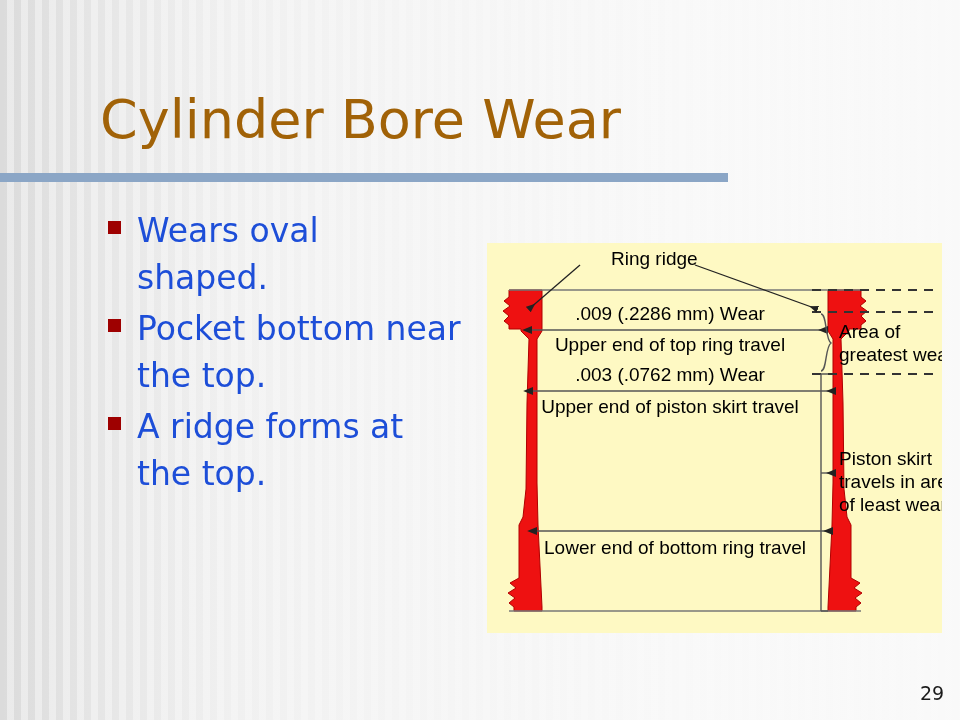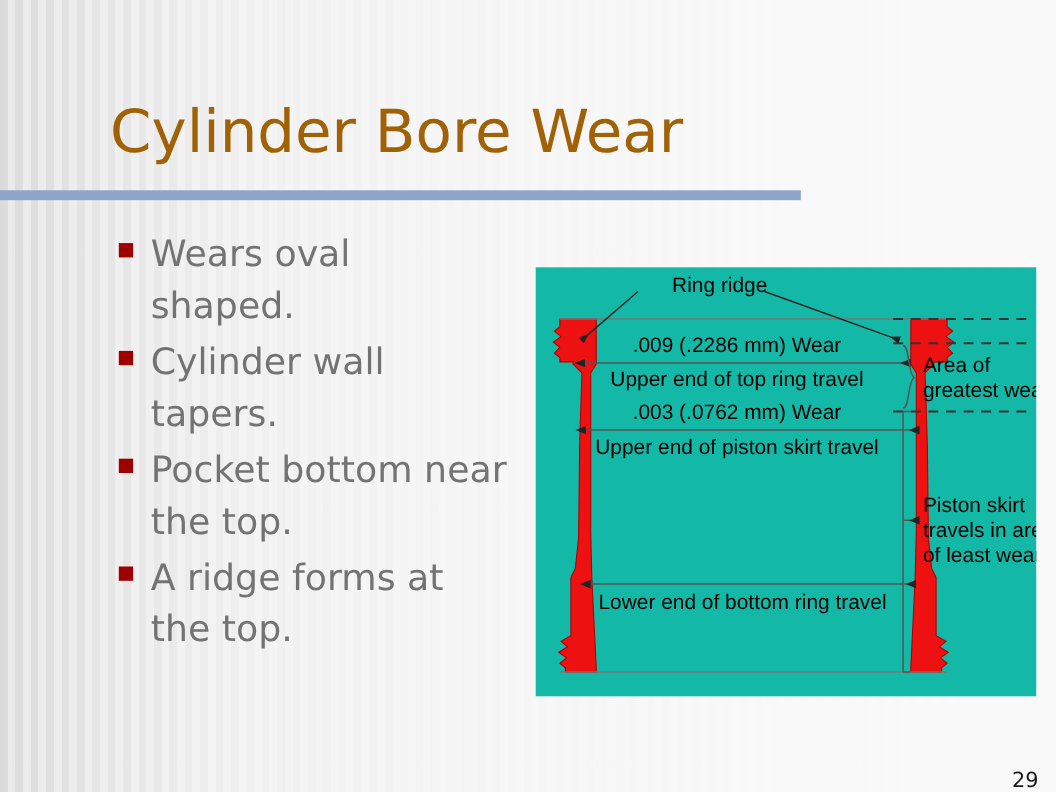--- a/index.html
+++ b/index.html
@@ -81,32 +81,32 @@
     width: 13px;
     height: 13px;
     background: #9e0000;
     margin-top: 14px;
     margin-right: 16px;
   }
   .bullet-text {
     flex: 1 1 auto;
     font-size: 33px;
     line-height: 47px;
-    color: #737373;
+    color: #1d4ed8;
     white-space: pre-line;
   }
 
   
   #figure-panel {
     position: absolute;
     left: 487px;
     top: 243px;
     width: 455px;
     height: 390px;
-    background: #14b8a6;
+    background: #fef9c3;
   }
   #figure-svg { display: block; }
 </style>
 </head>
 <body>
 
 <div id="slide">
 
   <div id="stripes"></div>
   <div id="stripe-fade"></div>
@@ -116,25 +116,20 @@
   <div id="title-rule"></div>
 
   <div id="bullets">
 
     <div class="bullet-row">
       <span class="bullet-marker"></span>
       <span class="bullet-text">Wears oval
 shaped.</span>
     </div>
 
-    <div class="bullet-row">
-      <span class="bullet-marker"></span>
-      <span class="bullet-text">Cylinder wall
-tapers.</span>
-    </div>
 
     <div class="bullet-row">
       <span class="bullet-marker"></span>
       <span class="bullet-text">Pocket bottom near
 the top.</span>
     </div>
 
     <div class="bullet-row">
       <span class="bullet-marker"></span>
       <span class="bullet-text">A ridge forms at
@@ -210,15 +205,15 @@
       <path d="M 334 131 L 334 368" fill="none" stroke="#555" stroke-width="1.4"></path>
       <path d="M 334 131 L 341 131 M 334 368 L 341 368" stroke="#555" stroke-width="1.4"></path>
       <line x1="334" y1="230" x2="348" y2="230" stroke="#555" stroke-width="1.4" marker-end="url(#arrL)"></line>
       <text x="352" y="222" font-family="'Liberation Sans', sans-serif" font-size="19" fill="#000">Piston skirt</text>
       <text x="352" y="245" font-family="'Liberation Sans', sans-serif" font-size="19" fill="#000">travels in area</text>
       <text x="352" y="268" font-family="'Liberation Sans', sans-serif" font-size="19" fill="#000">of least wear</text>
 
     </svg>
   </div>
 
-  <div style="position:absolute; left:920px; top:682px; font-size:19px; color:#1a1a1a;margin-top:16px;">29</div>
+  <div style="position:absolute; left:920px; top:682px; font-size:19px; color:#1a1a1a;">29</div>
 
 </div>
 
 </body></html>

